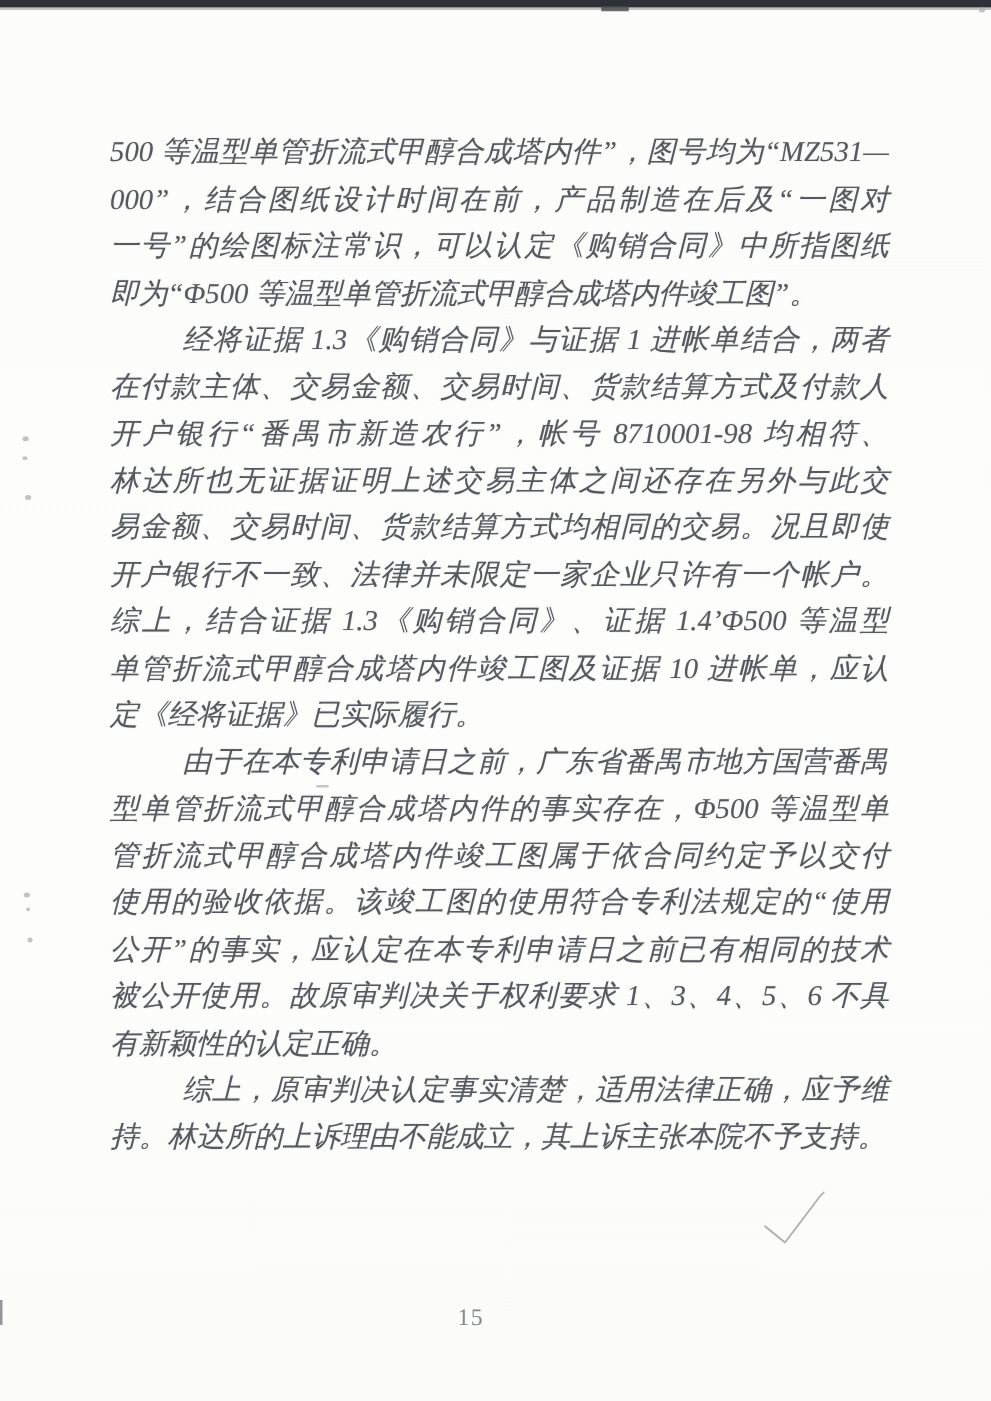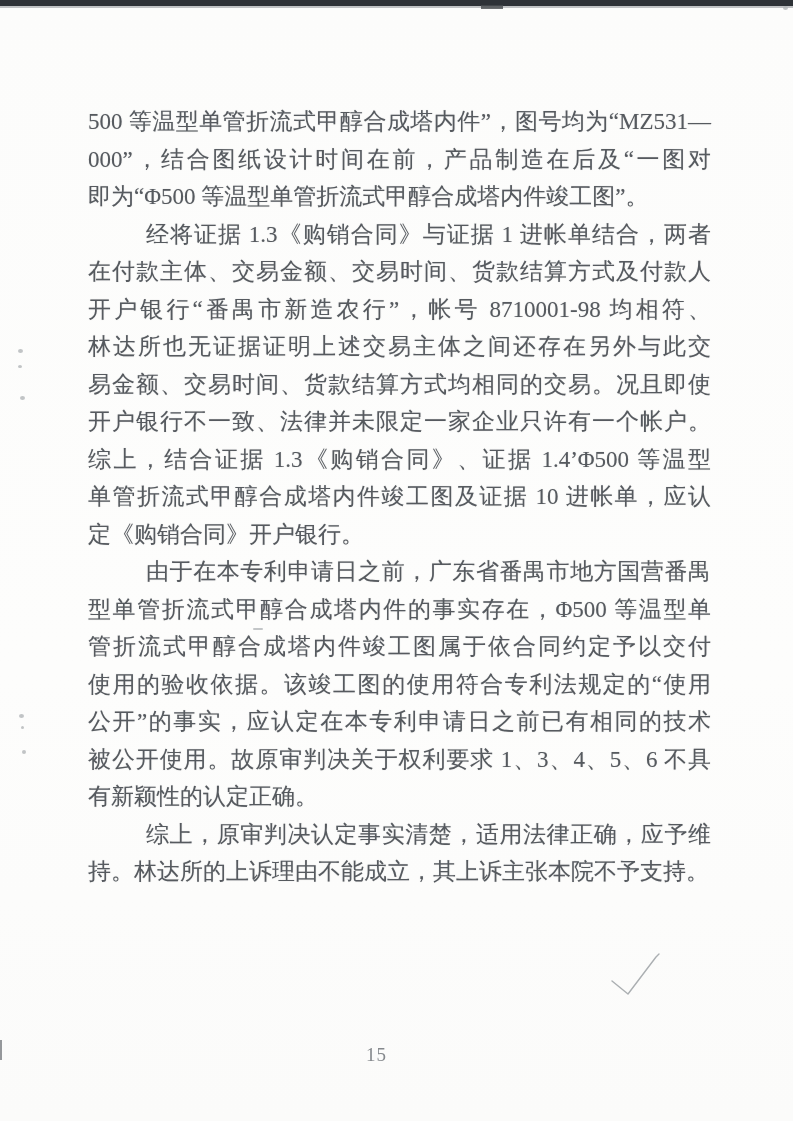--- a/index.html
+++ b/index.html
@@ -62,20 +62,21 @@
     font-size: 23px;
     color: #565a5f;
     text-shadow: 0 0 1px rgba(86,90,95,0.35);
   }
   .pline {
     height: 37.5px;
     line-height: 37.5px;
     white-space: nowrap;
     text-align: justify;
     text-align-last: justify;
+    font-style: italic;
   }
   .pline.indent { padding-left: 58px; }
   .pline.para-end { text-align-last: left; }
 
   
   .checkmark {
     position: absolute;
     left: 600px; top: 945px;
     width: 70px; height: 60px;
   }
@@ -104,30 +105,31 @@
   <div class="scan-speck s3"></div>
   <div class="scan-speck s4"></div>
   <div class="scan-speck s5"></div>
   <div class="scan-speck s6"></div>
   <div class="scan-dash"></div>
   <div class="scan-edge-left-mark"></div>
 
   <div class="text-block" id="textBlock">
       <div class="pline">500 等温型单管折流式甲醇合成塔内件”，图号均为“MZ531—</div>
       <div class="pline">000”，结合图纸设计时间在前，产品制造在后及“一图对</div>
+      <div class="pline">一号”的绘图标注常识，可以认定《购销合同》中所指图纸</div>
       <div class="pline para-end">即为“Φ500 等温型单管折流式甲醇合成塔内件竣工图”。</div>
       <div class="pline indent">经将证据 1.3《购销合同》与证据 1 进帐单结合，两者</div>
       <div class="pline">在付款主体、交易金额、交易时间、货款结算方式及付款人</div>
       <div class="pline">开户银行“番禺市新造农行”，帐号 8710001-98 均相符、</div>
       <div class="pline">林达所也无证据证明上述交易主体之间还存在另外与此交</div>
       <div class="pline">易金额、交易时间、货款结算方式均相同的交易。况且即使</div>
       <div class="pline">开户银行不一致、法律并未限定一家企业只许有一个帐户。</div>
       <div class="pline">综上，结合证据 1.3《购销合同》、证据 1.4’Φ500 等温型</div>
       <div class="pline">单管折流式甲醇合成塔内件竣工图及证据 10 进帐单，应认</div>
-      <div class="pline para-end">定《购销合同》开户银行。</div>
+      <div class="pline para-end">定《经将证据》已实际履行。</div>
       <div class="pline indent">由于在本专利申请日之前，广东省番禺市地方国营番禺</div>
       <div class="pline">型单管折流式甲醇合成塔内件的事实存在，Φ500 等温型单</div>
       <div class="pline">管折流式甲醇合成塔内件竣工图属于依合同约定予以交付</div>
       <div class="pline">使用的验收依据。该竣工图的使用符合专利法规定的“使用</div>
       <div class="pline">公开”的事实，应认定在本专利申请日之前已有相同的技术</div>
       <div class="pline">被公开使用。故原审判决关于权利要求 1、3、4、5、6 不具</div>
       <div class="pline para-end">有新颖性的认定正确。</div>
       <div class="pline indent">综上，原审判决认定事实清楚，适用法律正确，应予维</div>
       <div class="pline para-end">持。林达所的上诉理由不能成立，其上诉主张本院不予支持。</div>
     </div>

